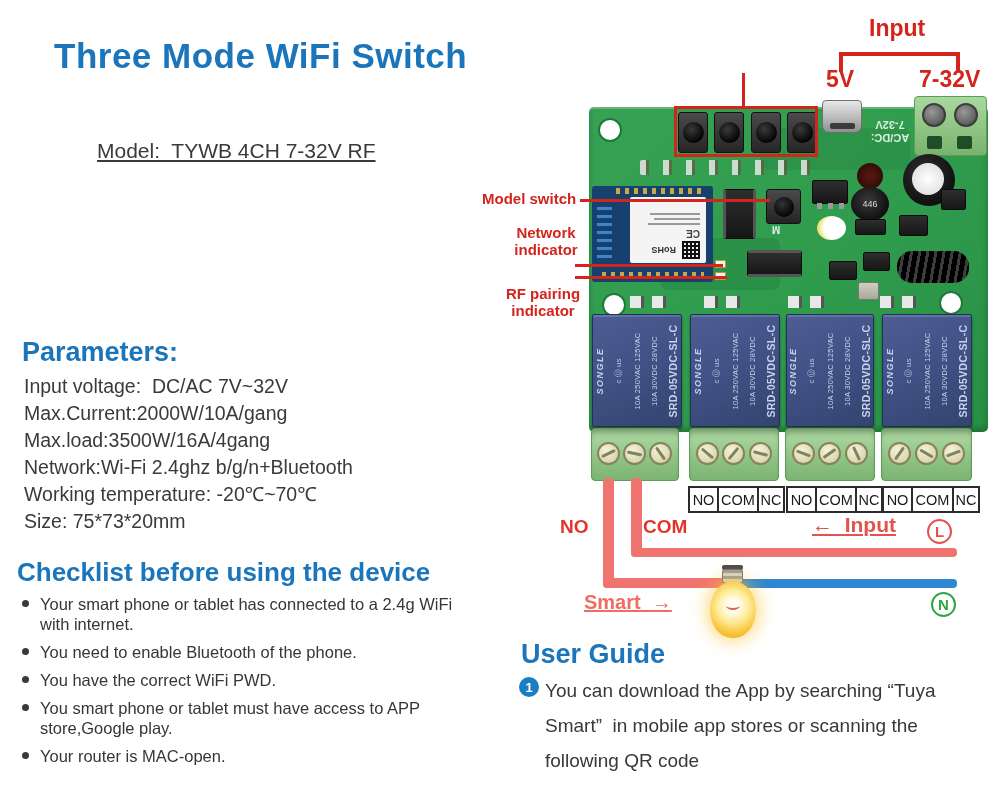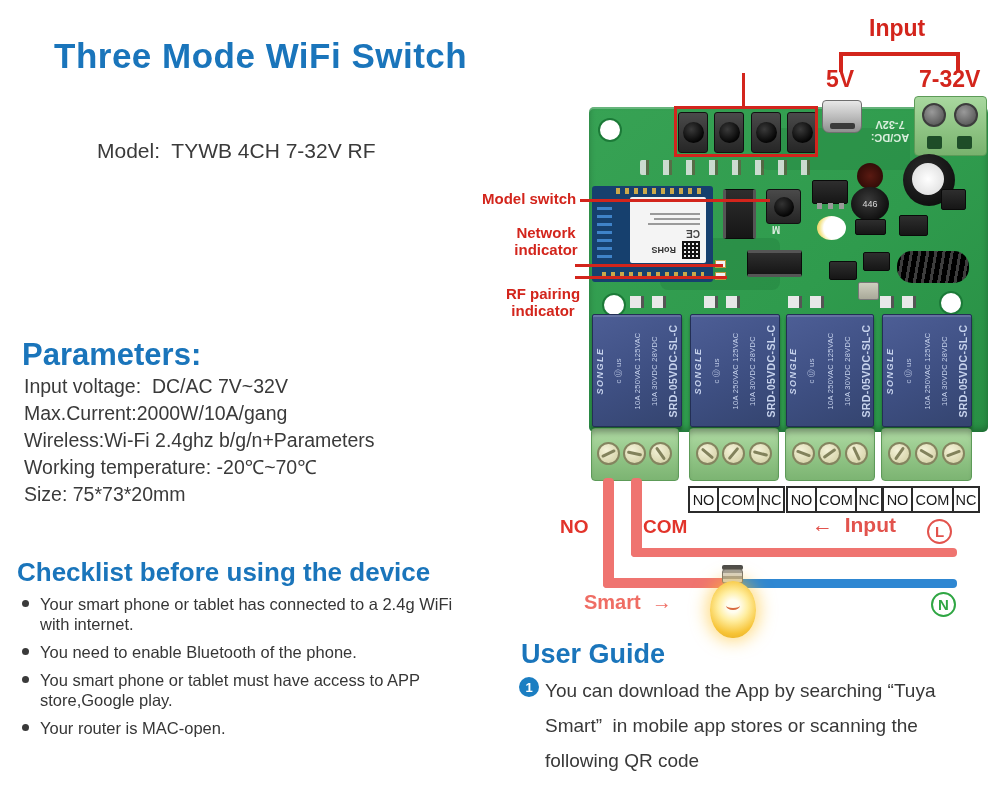--- a/index.html
+++ b/index.html
@@ -2,21 +2,21 @@
 <html><head>
 <meta charset="utf-8">
 <style>
   * { margin:0; padding:0; box-sizing:border-box; }
   html,body { background:#fff; }
   .page {
     position:relative; width:1000px; height:794px; overflow:hidden;
     background:#fff; font-family:"Liberation Sans", sans-serif;
   }
   .abs { position:absolute; }
-  .pre { white-space:pre; }
+  .pre { white-space:pre;text-decoration:underline; }
 
   
   .main-title { font-size:35px; font-weight:bold; color:#1a75bb; letter-spacing:0.5px; }
   .model-line { font-size:21px; color:#3a3a3a; }
   .sec-title  { font-weight:bold; color:#1a75bb; }
 
   
   .red-note { color:#d3251c; font-weight:bold; line-height:17px; font-size:15px; }
   .red-big  { color:#d3251c; font-weight:bold; font-size:23px; }
   .red-line { background:#d3251c; position:absolute; z-index:6; }
@@ -308,38 +308,43 @@
   <div class="ln-circle" style="left:931px; top:592px; border:2.5px solid #2fa643; color:#2fa643;">N</div>
 
   <div class="abs" style="left:722px; top:565px; width:21px; height:5px; background:#4a4a4a; border-radius:2px; z-index:4;"></div>
   <div class="abs" style="left:722px; top:569px; width:21px; height:15px; background:repeating-linear-gradient(180deg,#9a9a9a 0 3px,#d3d3d3 3px 6px); border:1px solid #6f6f6f; border-radius:3px; z-index:4;"></div>
   <div class="abs" style="left:710px; top:581px; width:46px; height:57px; border-radius:50% 50% 48% 48%; z-index:4;
        background:radial-gradient(circle at 50% 44%, #fffdf0 0 16%, #ffeea0 38%, #f7c437 70%, #e0a41e 100%);
        box-shadow:0 0 16px 4px rgba(255,195,45,.55);">
     <div style="position:absolute; left:16px; top:20px; width:14px; height:9px; border-bottom:2px solid #d86a40; border-radius:50%;"></div>
   </div>
 
-  <div class="abs sec-title" style="left:22px; top:337px; font-size:31px;">Parameters:</div>
+  <div class="abs sec-title" style="left:22px; top:337px; font-size:27px;">Parameters:</div>
   <div class="abs" style="left:24px; top:373px;">
     <div class="param-line">Input voltage:  DC/AC 7V~32V</div>
     <div class="param-line">Max.Current:2000W/10A/gang</div>
-    <div class="param-line">Wireless:Wi-Fi 2.4ghz b/g/n+Parameters</div>
+    <div class="param-line">Max.load:3500W/16A/4gang</div>
+    <div class="param-line">Network:Wi-Fi 2.4ghz b/g/n+Bluetooth</div>
     <div class="param-line">Working temperature: -20℃~70℃</div>
     <div class="param-line">Size: 75*73*20mm</div>
   </div>
 
   <div class="abs sec-title" style="left:17px; top:557px; font-size:26px;">Checklist before using the device</div>
   <div class="abs" style="left:22px; top:594px; width:432px;">
     <div class="check-item">
         <span class="bullet"></span>
         <span>Your smart phone or tablet has connected to a 2.4g WiFi with internet.</span>
       </div>
     <div class="check-item">
         <span class="bullet"></span>
         <span>You need to enable Bluetooth of the phone.</span>
+      </div>
+    <div class="check-item">
+        <span class="bullet"></span>
+        <span>You have the correct WiFi PWD.</span>
       </div>
     <div class="check-item">
         <span class="bullet"></span>
         <span>You smart phone or tablet must have access to APP store,Google play.</span>
       </div>
     <div class="check-item">
         <span class="bullet"></span>
         <span>Your router is MAC-open.</span>
       </div>
   </div>

